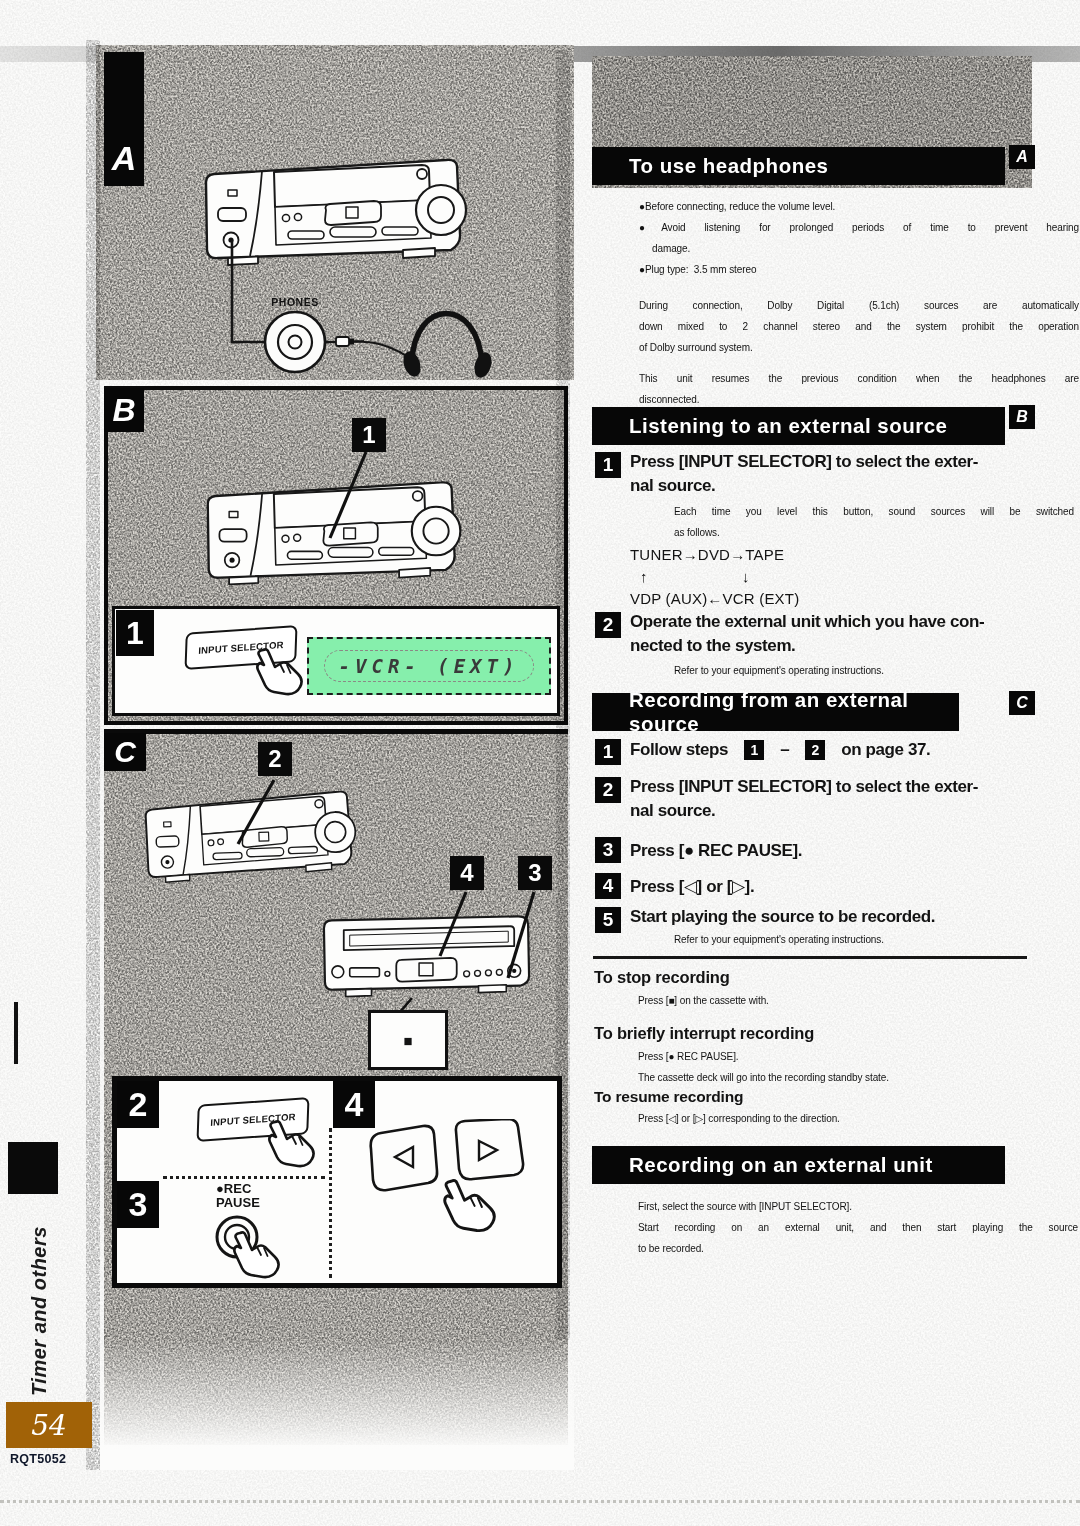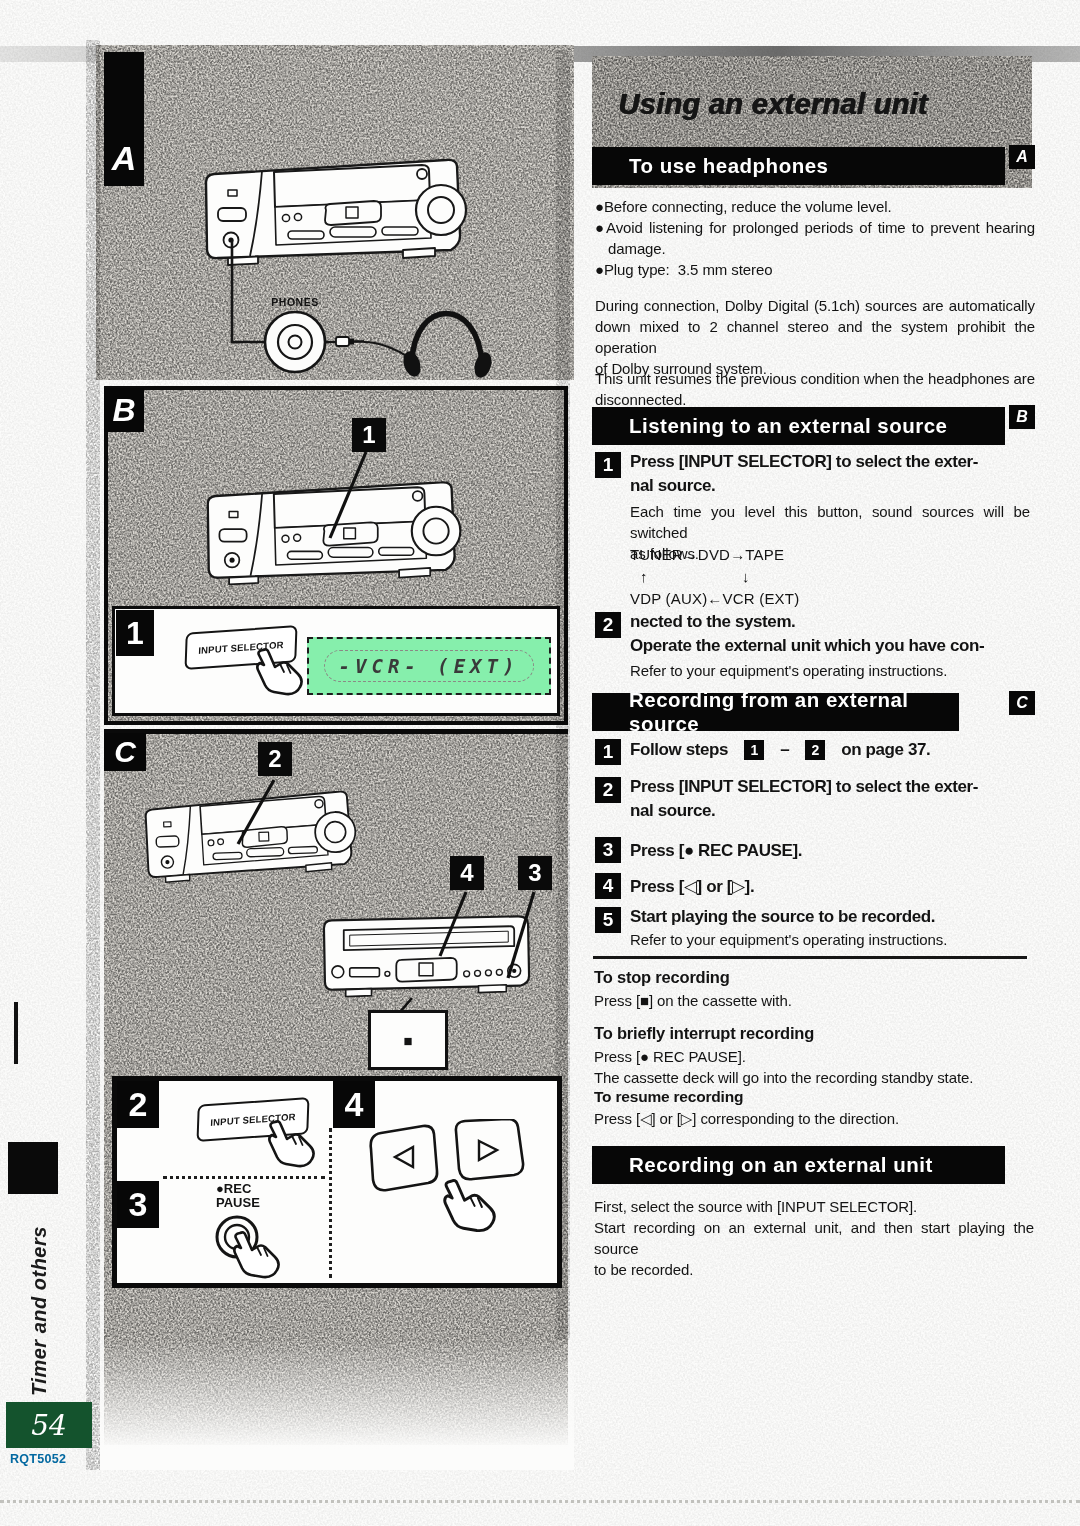--- a/index.html
+++ b/index.html
@@ -8,21 +8,21 @@
   .abs{position:absolute;}
   svg.fill{position:absolute;left:0;top:0;width:100%;height:100%;display:block;}
   
   .bar{position:absolute;height:38px;background:#070707;color:#fff;display:flex;align-items:center;
        font-weight:bold;font-size:20.5px;letter-spacing:.5px;padding-left:37px;box-sizing:border-box;}
   .marker{position:absolute;width:26px;height:24px;background:#070707;color:#fff;display:flex;align-items:center;
        justify-content:center;font-style:italic;font-weight:bold;font-size:16px;}
   .stepsq{position:absolute;width:26px;height:26px;background:#080808;color:#fff;display:flex;align-items:center;
        justify-content:center;font-weight:bold;font-size:19px;}
   .hbold{position:absolute;font-weight:bold;font-size:17px;letter-spacing:-.4px;line-height:24px;width:402px;}
-  .body15{position:absolute;font-size:15px;line-height:21px;width:440px;letter-spacing:-.1px;}
+  .body15{position:absolute;font-size:10px;line-height:21px;width:440px;letter-spacing:-.1px;margin-left:44px;}
   .jl{text-align:justify;text-align-last:justify;}
   .boldhead{position:absolute;font-weight:bold;font-size:16.5px;letter-spacing:-.2px;}
   .blabel{position:absolute;background:#070707;color:#fff;display:flex;align-items:center;justify-content:center;
        font-style:italic;font-weight:bold;}
   .callout{position:absolute;background:#0a0a0a;color:#fff;display:flex;align-items:center;justify-content:center;
        font-weight:bold;font-size:24px;}
   .badge{display:inline-flex;width:20px;height:20px;background:#090909;color:#fff;font-size:14px;font-weight:bold;
        align-items:center;justify-content:center;}
   .titleband{position:absolute;left:592px;top:56px;width:440px;height:132px;}
   .pagetitle{position:absolute;left:26px;top:32px;font-style:italic;font-weight:bold;font-size:29px;
@@ -35,24 +35,24 @@
   .display .inner{border:1.4px dashed #8a8a85;border-radius:26px;padding:4px 14px;
        font-family:"DejaVu Sans Mono",monospace;font-style:italic;font-weight:bold;font-size:19px;
        letter-spacing:5px;color:#3a3a3a;white-space:nowrap;}
   .doth{position:absolute;border-top:3.5px dotted #1e1e1e;}
   .dotv{position:absolute;border-left:3.5px dotted #1e1e1e;}
   .stopbox{position:absolute;background:#fdfdfc;border:3px solid #111;display:flex;align-items:center;
        justify-content:center;font-size:15px;}
   .sidetab{position:absolute;left:8px;top:1142px;width:50px;height:52px;background:#0a0a0a;}
   .sidetext{position:absolute;left:28px;top:1196px;height:200px;writing-mode:vertical-rl;
        transform:rotate(180deg);font-weight:bold;font-style:italic;font-size:20px;letter-spacing:.5px;color:#1b1b1b;}
-  .pagenumbox{position:absolute;left:6px;top:1402px;width:86px;height:46px;background:#14532d;color:#fff;
+  .pagenumbox{position:absolute;left:6px;top:1402px;width:86px;height:46px;background:#a16207;color:#fff;
        display:flex;align-items:center;justify-content:center;font-family:"DejaVu Serif","Liberation Serif",serif;
        font-style:italic;font-size:28px;}
-  .doccode{position:absolute;left:10px;top:1452px;font-size:12.5px;font-weight:bold;letter-spacing:.3px;color:#0369a1;}
+  .doccode{position:absolute;left:10px;top:1452px;font-size:12.5px;font-weight:bold;letter-spacing:.3px;color:#0f172a;}
   .smudge{position:absolute;left:0;top:46px;width:1080px;height:16px;
        background:linear-gradient(90deg,rgba(30,30,30,.10) 0%,rgba(30,30,30,.38) 50%,rgba(20,20,20,.62) 72%,rgba(30,30,30,.30) 100%);}
   .fadeout{position:absolute;left:96px;top:1340px;width:478px;height:130px;
        background:linear-gradient(rgba(252,252,251,0),#fcfcfb 85%);}
   .botline{position:absolute;left:0;top:1500px;width:1080px;border-top:3px dotted #b5b5b0;opacity:.8;}
   .scanmark{position:absolute;left:14px;top:1002px;width:4px;height:62px;background:#111;}
   .cycle{position:absolute;font-size:15px;line-height:22px;letter-spacing:.2px;}
 </style>
 </head>
 <body>
@@ -255,21 +255,20 @@
         <use href="#hand" x="80" y="60" width="56" height="56"></use>
       </g>
     </svg>
   </div>
 
   <div class="titleband">
     <svg class="fill">
         <rect width="100%" height="100%" fill="#c9c6c0"></rect>
         <rect width="100%" height="100%" filter="url(#grain)" opacity=".55"></rect>
       </svg>
-    <div class="pagetitle">Using an external unit</div>
   </div>
 
   <div class="bar" style="left:592px;top:147px;width:413px">
     <span>To use headphones</span>
   </div>
   <div class="marker" style="left:1009px;top:145px">A</div>
 
   <div class="body15" style="left:595px;top:196px">
     <div><span>●</span><span>Before connecting, reduce the volume level.</span></div>
     <div class="jl"><span>●</span><span>Avoid listening for prolonged periods of time to prevent hearing</span></div>
@@ -305,22 +304,22 @@
     <div>TUNER→DVD→TAPE</div>
     <div style="position:relative;height:22px">
       <span style="position:absolute;left:10px">↑</span>
       <span style="position:absolute;left:112px">↓</span>
     </div>
     <div>VDP (AUX)←VCR (EXT)</div>
   </div>
 
   <div class="stepsq" style="left:595px;top:612px">2</div>
   <div class="hbold" style="left:630px;top:610px">
+    <div>Operate the external unit which you have con-</div>
     <div>nected to the system.</div>
-    <div>Operate the external unit which you have con-</div>
   </div>
   <div class="body15" style="left:630px;top:660px;width:400px">
     <div>Refer to your equipment's operating instructions.</div>
   </div>
 
   <div class="bar" style="left:592px;top:693px;width:367px">
     <span>Recording from an external source</span>
   </div>
   <div class="marker" style="left:1009px;top:691px">C</div>
 

